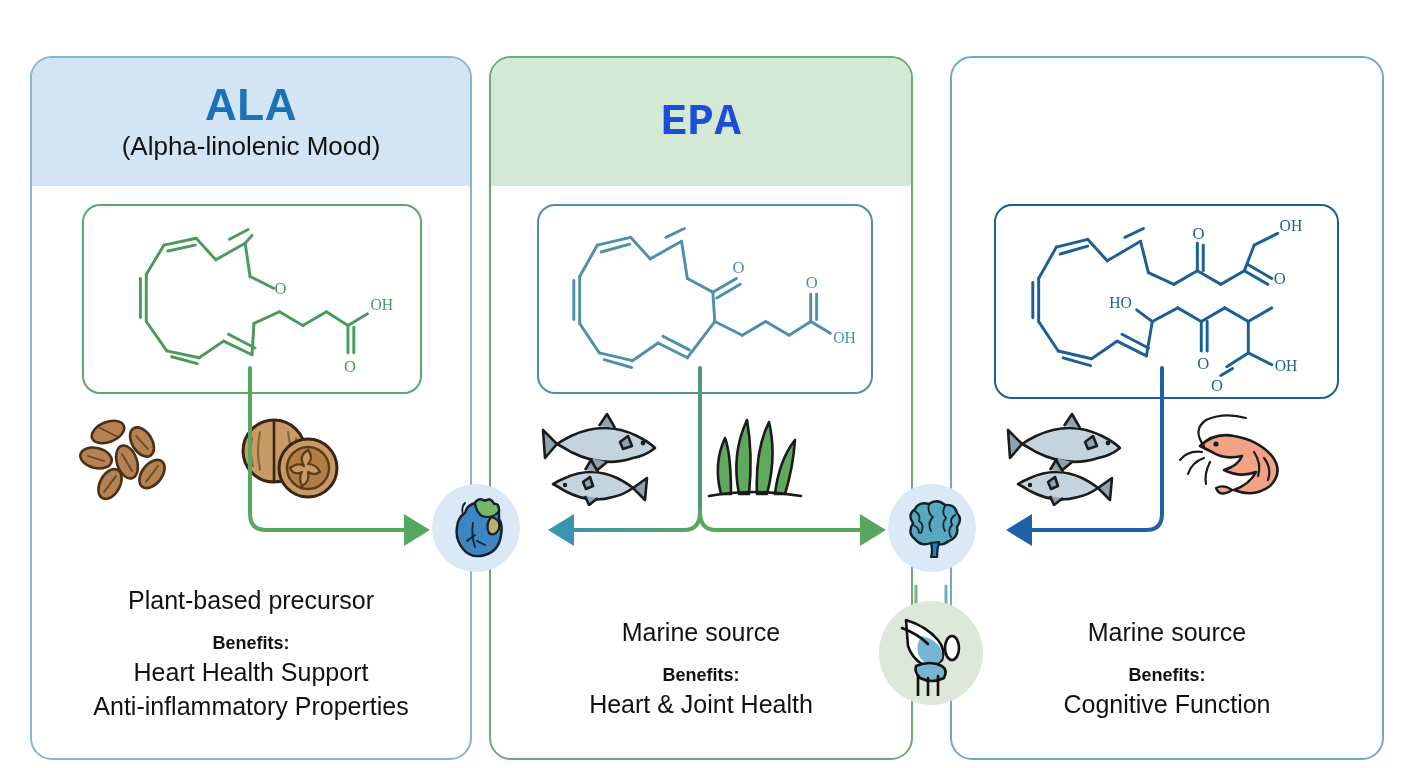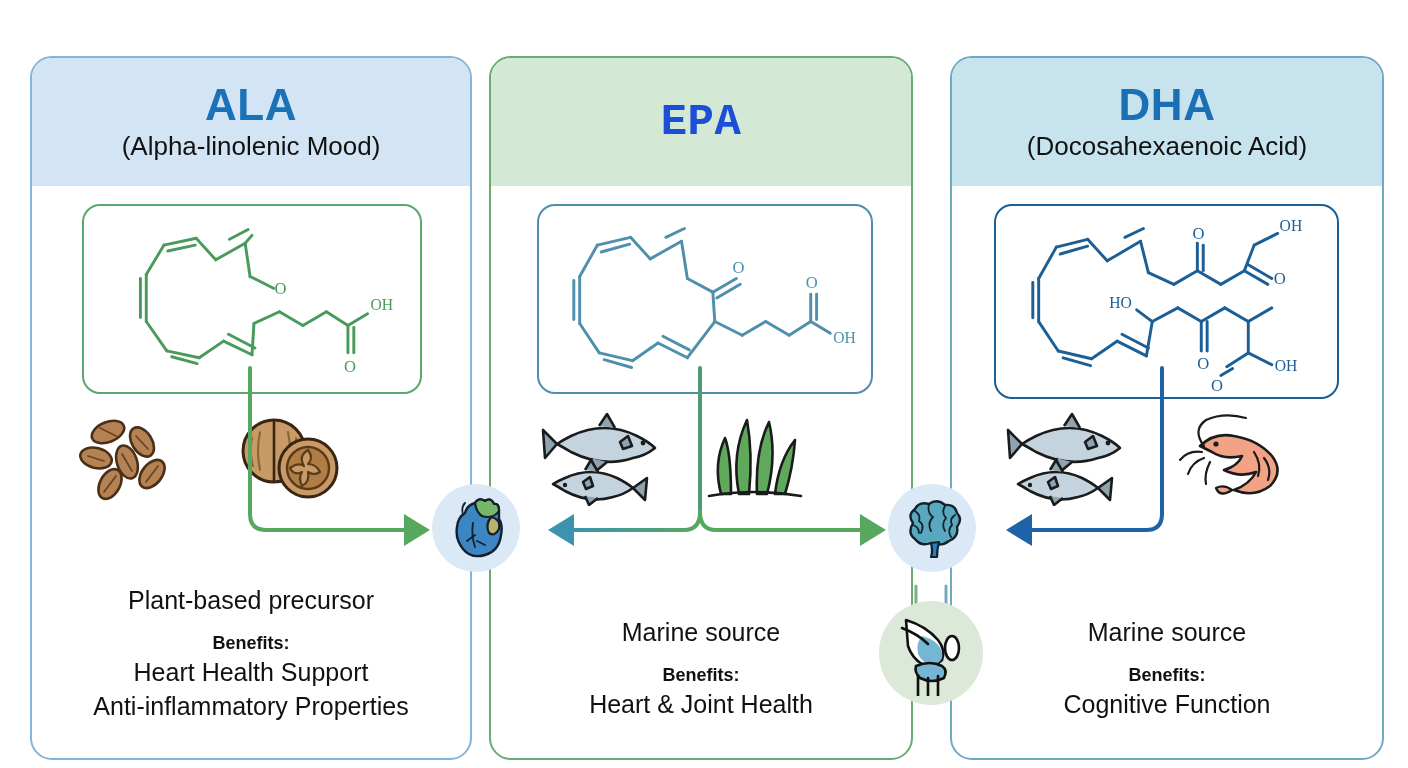--- a/index.html
+++ b/index.html
@@ -258,24 +258,20 @@
 
     <div class="text-block">
       <div class="source-line">Marine source</div>
       <div class="benefits-label">Benefits:</div>
       <div class="benefit">Heart &amp; Joint Health</div>
     </div>
   </div>
 
   <div class="panel dha">
 
-    <div class="panel-header">
-      <div class="abbr">DHA</div>
-      <div class="full-name">(Docosahexaenoic Acid)</div>
-    </div>
 
     <div class="mol-box">
       <svg viewBox="0 0 345 195">
         <g fill="none" stroke="#1b5f96" stroke-width="3" stroke-linecap="round" stroke-linejoin="round">
           <path d="M42 74 L42 118"></path>
           <path d="M36 78 L36 114"></path>
           <path d="M42 74 L60 42"></path>
           <path d="M60 42 L92 34"></path>
           <path d="M64 49 L92 41"></path>
           <path d="M92 34 L112 56"></path>

